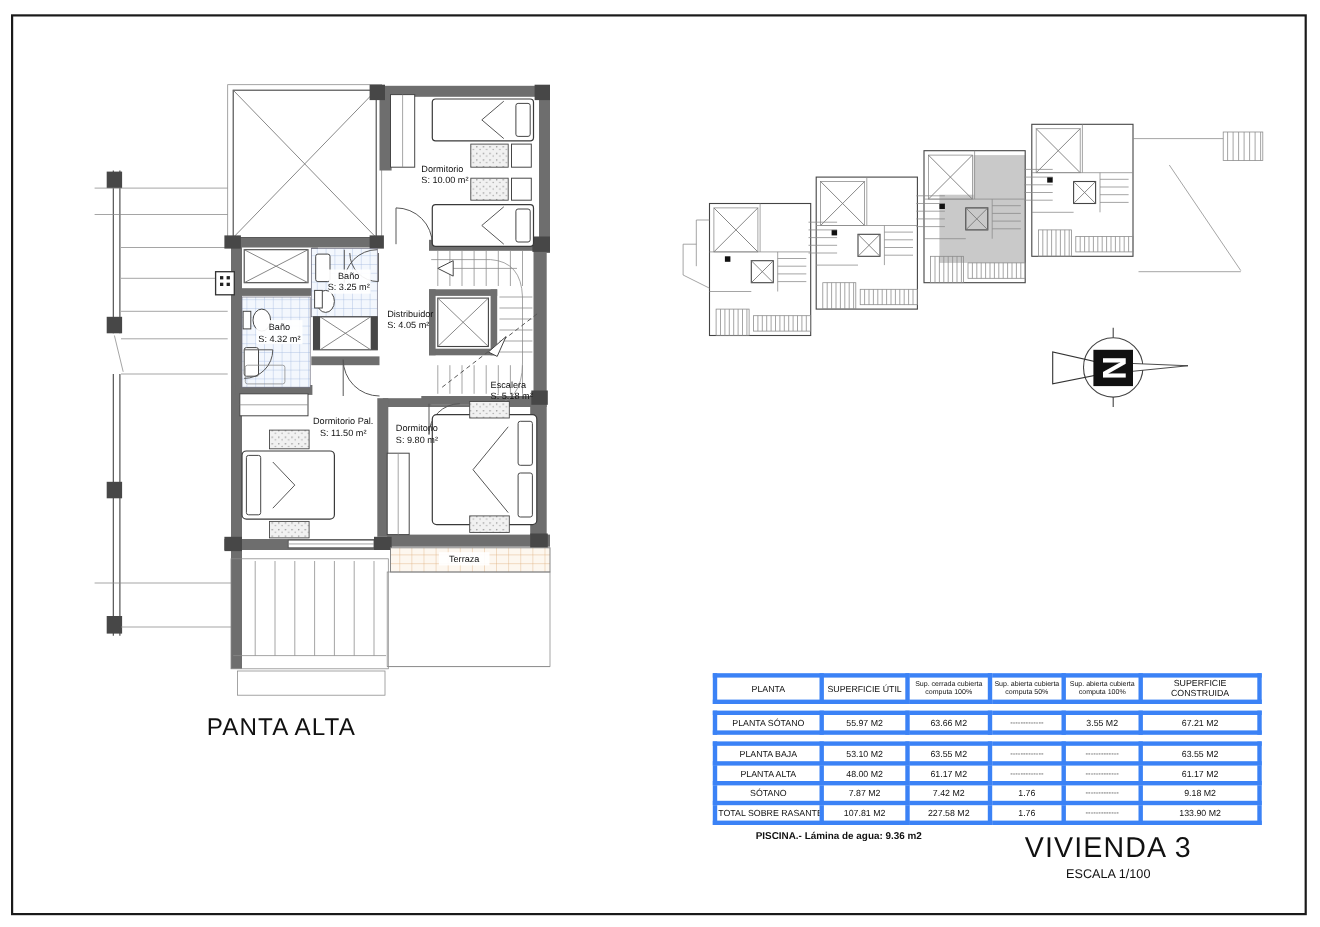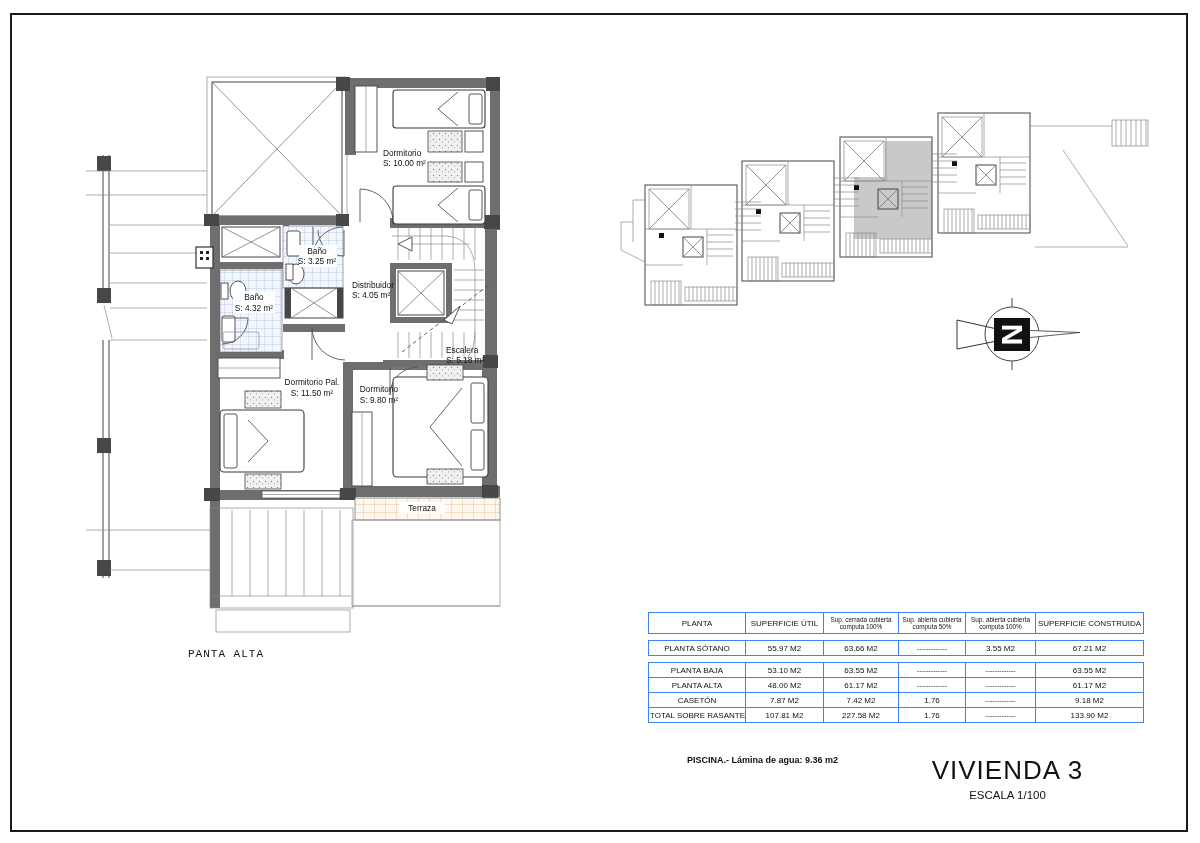--- a/index.html
+++ b/index.html
@@ -13,28 +13,28 @@
   .thin2{stroke:#8a8a8a;stroke-width:.7;fill:none;}
   .xline{stroke:#777;stroke-width:.8;fill:none;}
   .door{stroke:#555;stroke-width:.9;fill:none;}
   .bed{fill:#fff;stroke:#3a3a3a;stroke-width:1.1;}
   .furn{fill:#fff;stroke:#444;stroke-width:.9;}
   .lbl{font:8.3px "Liberation Sans",sans-serif;fill:#111;}
   .whitepad{fill:#fff;opacity:.92;}
   
   .area-table{position:absolute;left:648px;top:612px;}
   .area-table table{border-collapse:collapse;table-layout:fixed;width:495px;}
-  .area-table td{border:1px solid #3b82f6;text-align:center;vertical-align:middle;font-size:8px;padding:0 1px;overflow:hidden;white-space:nowrap;}
+  .area-table td{border:4px solid #3b82f6;text-align:center;vertical-align:middle;font-size:8px;padding:0 1px;overflow:hidden;white-space:nowrap;}
   .area-table tr.hdr td{height:20px;white-space:normal;}
   .area-table tr.hdr td.small{font-size:6.4px;line-height:1.15;}
   .area-table tr.row td{height:14px;}
   .area-table tr.spacer td{border:none;height:6px;}
   .area-table td.dash{font-size:7px;color:#222;}
   .pool-note{position:absolute;left:687px;top:755px;font-size:9px;color:#111;font-weight:bold;}
-  .floor-label{position:absolute;left:188px;top:648px;font-size:11px;letter-spacing:1px;color:#111;font-family:Liberation Mono, monospace;}
+  .floor-label{position:absolute;left:188px;top:648px;font-size:22px;letter-spacing:1px;color:#111;}
   .title-block{position:absolute;left:880px;top:755px;width:255px;text-align:center;}
   .title-block .big{font-size:26px;letter-spacing:1px;}
   .title-block .scale{font-size:11.5px;margin-top:3px;}
 </style>
 </head>
 <body>
 
 <div class="frame"></div>
 
 <svg width="1200" height="843" viewBox="0 0 1200 843">
@@ -324,21 +324,21 @@
     </tr>
     <tr class="row">
       <td>PLANTA ALTA</td>
       <td>48.00 M2</td>
       <td>61.17 M2</td>
       <td class="dash">-------------</td>
       <td class="dash">-------------</td>
       <td>61.17 M2</td>
     </tr>
     <tr class="row">
-      <td>CASETÓN</td>
+      <td>SÓTANO</td>
       <td>7.87 M2</td>
       <td>7.42 M2</td>
       <td>1.76</td>
       <td class="dash">-------------</td>
       <td>9.18 M2</td>
     </tr>
     <tr class="row">
       <td>TOTAL SOBRE RASANTE</td>
       <td>107.81 M2</td>
       <td>227.58 M2</td>

